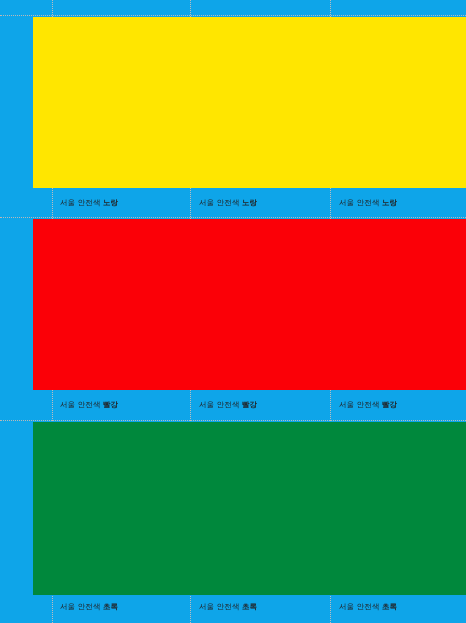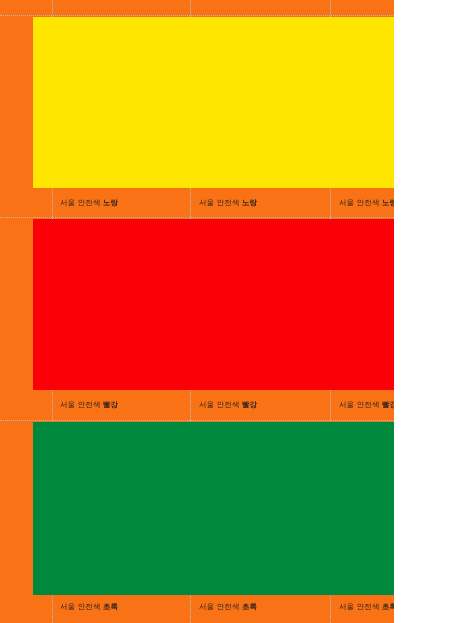--- a/index.html
+++ b/index.html
@@ -8,23 +8,23 @@
     padding: 0;
     background: #ffffff;
   }
   body {
     font-family: "DejaVu Sans", "Liberation Sans", sans-serif;
     -webkit-font-smoothing: antialiased;
   }
 
   #page {
     position: relative;
-    width: 394px;
+    width: 466px;
     height: 623px;
-    background: #f97316;
+    background: #0ea5e9;
     overflow: hidden;
   }
 
   
   .guide-h {
     position: absolute;
     left: 0;
     width: 466px;
     height: 0;
     border-top: 1px dotted #b9b9b9;

